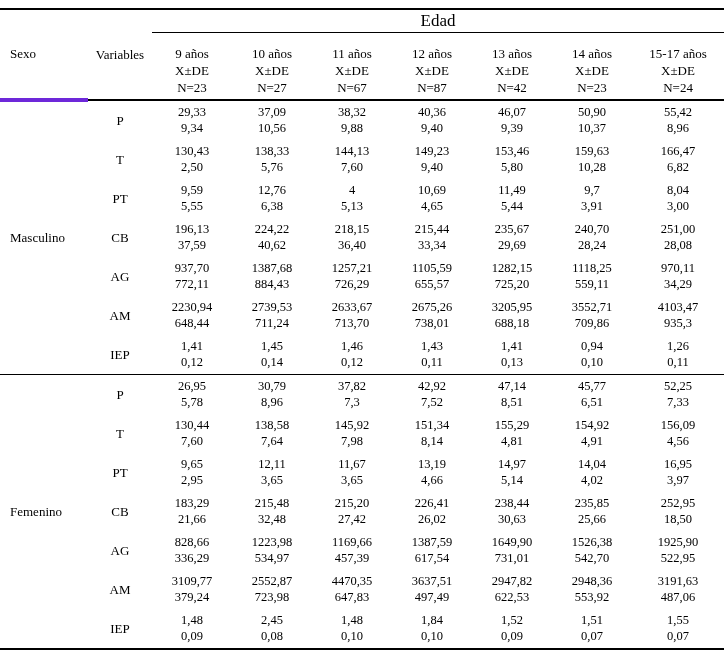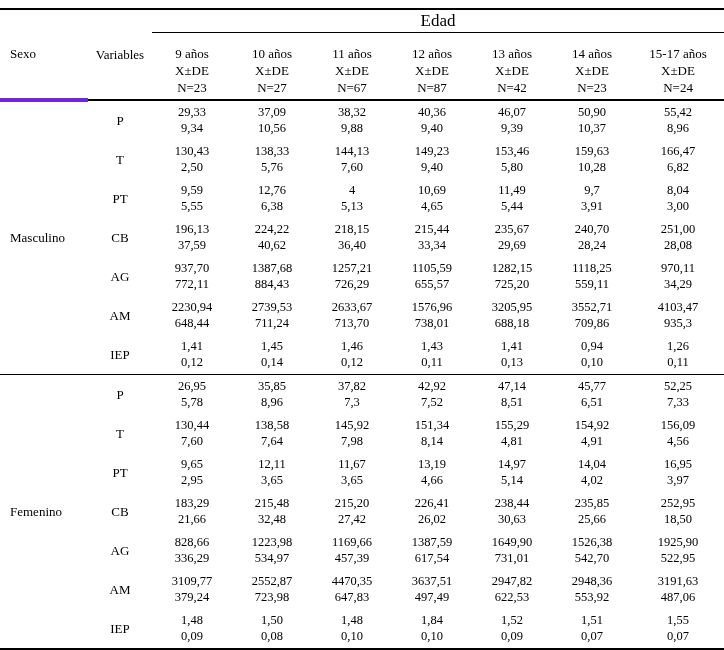--- a/index.html
+++ b/index.html
@@ -299,21 +299,21 @@
           </td>
           <td class="data-cell">
             <div>2739,53</div>
             <div>711,24</div>
           </td>
           <td class="data-cell">
             <div>2633,67</div>
             <div>713,70</div>
           </td>
           <td class="data-cell">
-            <div>1576,96</div>
+            <div>2675,26</div>
             <div>738,01</div>
           </td>
           <td class="data-cell">
             <div>3205,95</div>
             <div>688,18</div>
           </td>
           <td class="data-cell">
             <div>3552,71</div>
             <div>709,86</div>
           </td>
@@ -354,21 +354,21 @@
           </td>
         </tr>
         <tr class="section-start">
           <td class="sexo-cell" rowspan="7">Femenino</td>
           <td class="var-cell">P</td>
           <td class="data-cell">
             <div>26,95</div>
             <div>5,78</div>
           </td>
           <td class="data-cell">
-            <div>35,85</div>
+            <div>30,79</div>
             <div>8,96</div>
           </td>
           <td class="data-cell">
             <div>37,82</div>
             <div>7,3</div>
           </td>
           <td class="data-cell">
             <div>42,92</div>
             <div>7,52</div>
           </td>
@@ -540,21 +540,21 @@
             <div>487,06</div>
           </td>
         </tr>
         <tr>
           <td class="var-cell">IEP</td>
           <td class="data-cell">
             <div>1,48</div>
             <div>0,09</div>
           </td>
           <td class="data-cell">
-            <div>1,50</div>
+            <div>2,45</div>
             <div>0,08</div>
           </td>
           <td class="data-cell">
             <div>1,48</div>
             <div>0,10</div>
           </td>
           <td class="data-cell">
             <div>1,84</div>
             <div>0,10</div>
           </td>

